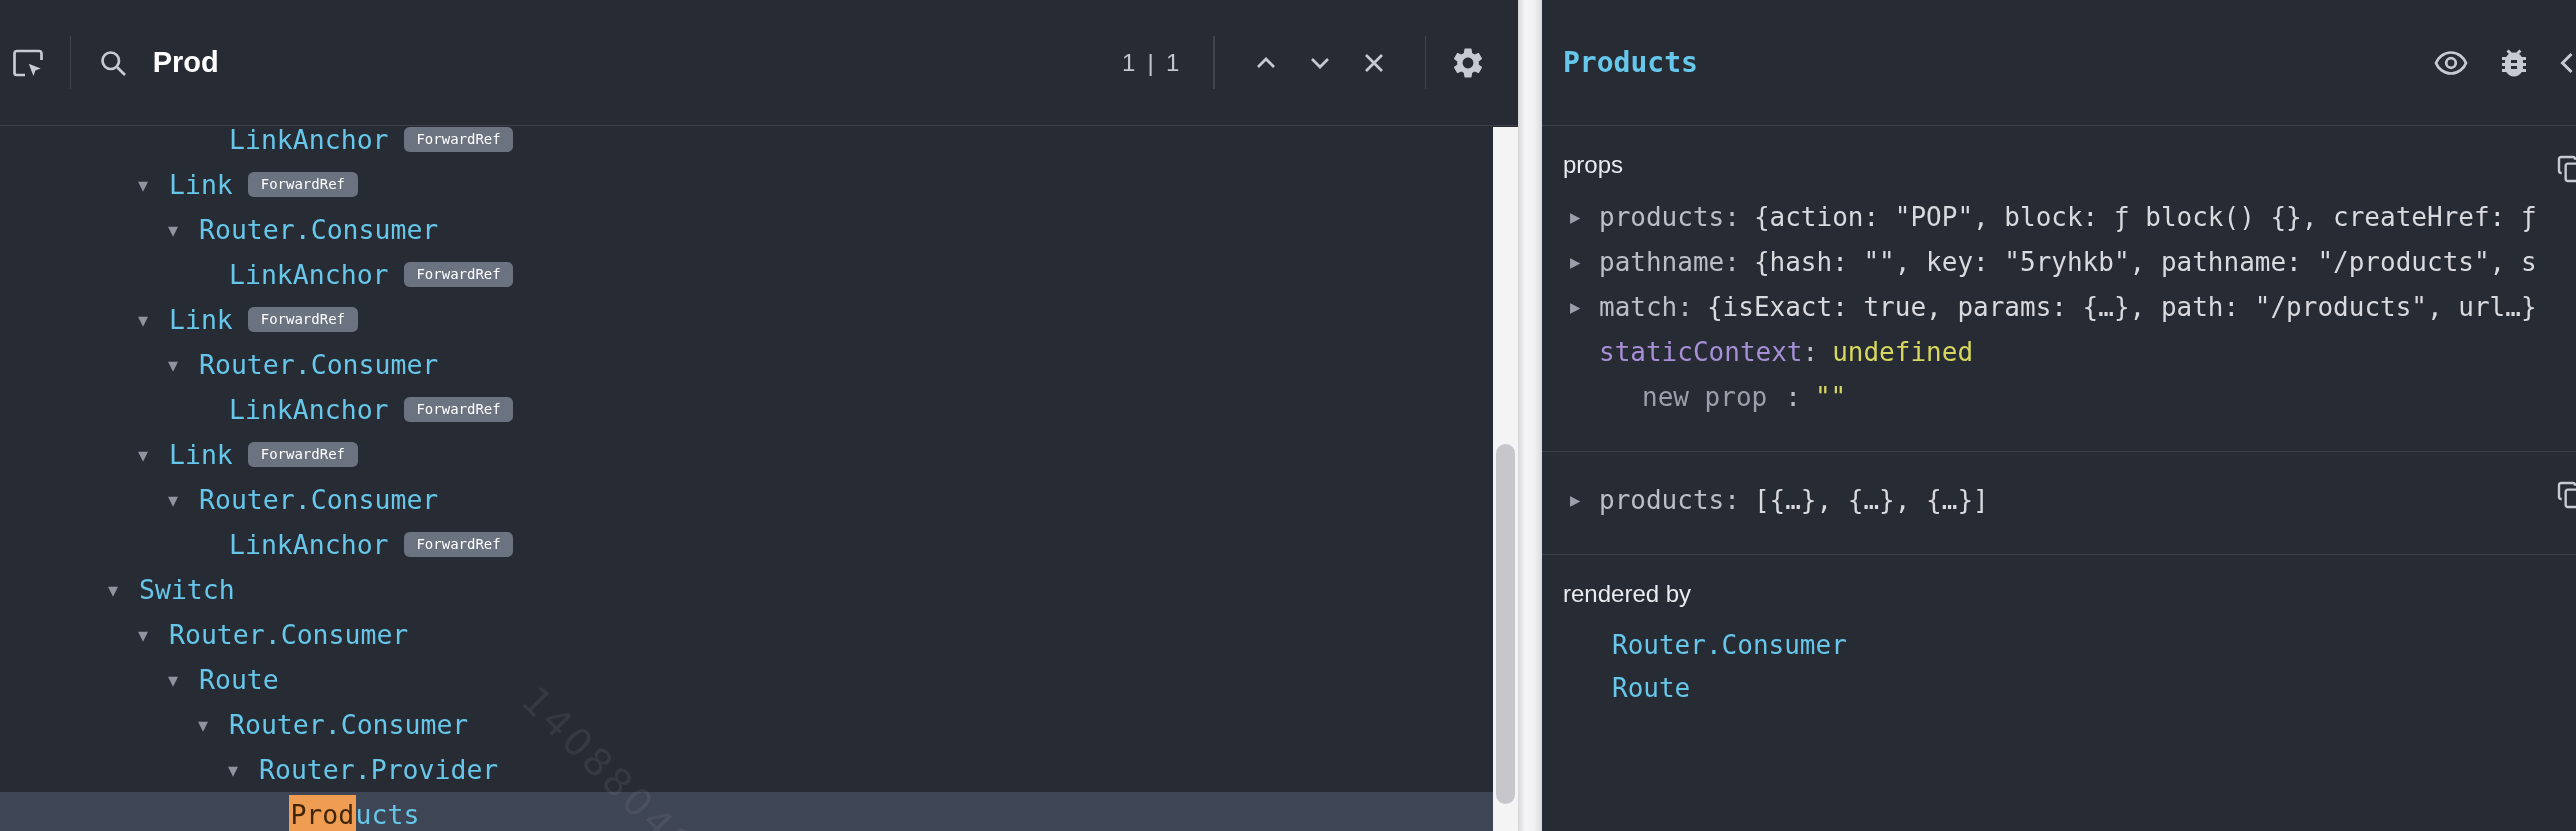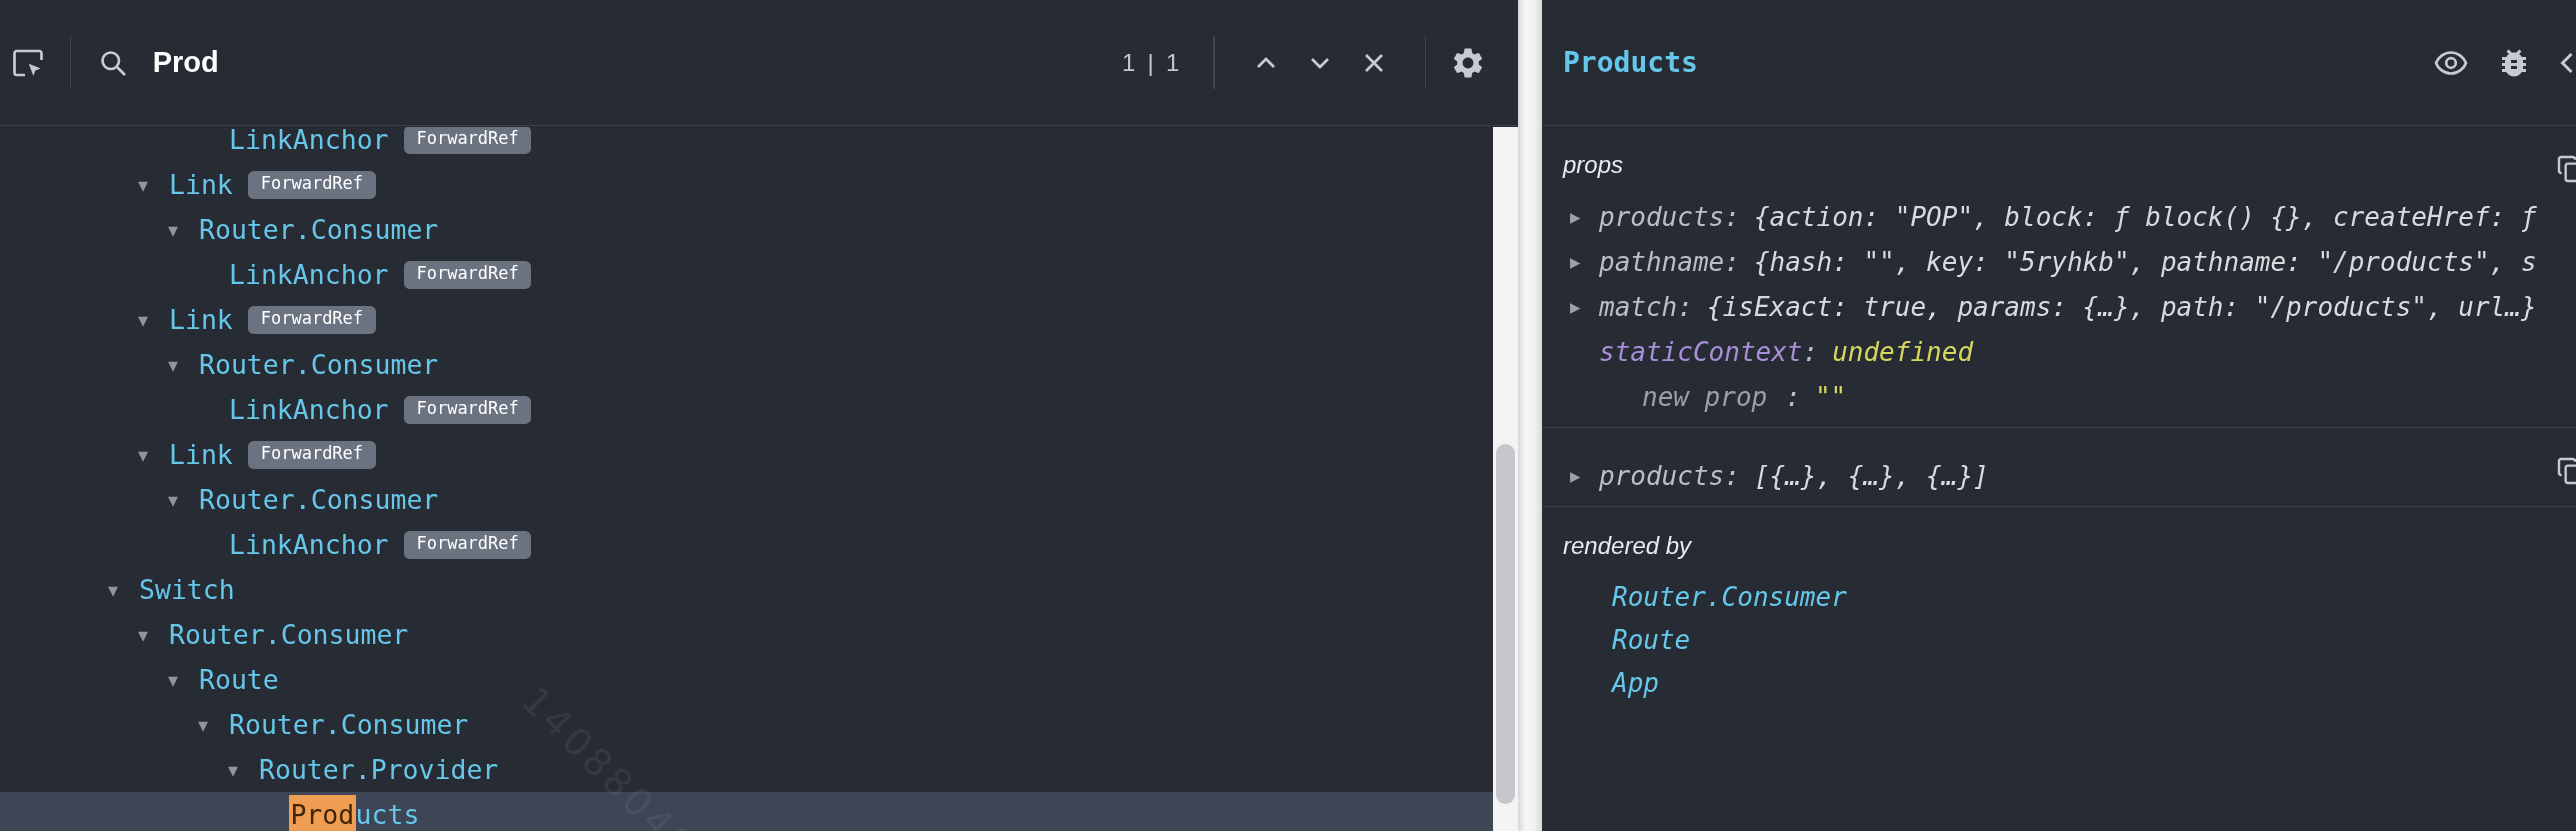--- a/index.html
+++ b/index.html
@@ -41,21 +41,21 @@
     position:absolute;left:0;top:127px;width:1493px;height:705px;overflow:hidden;
     font-family:"DejaVu Sans Mono","Liberation Mono",monospace;font-size:26.5px;
   }
   .tree-inner{margin-top:-9.8px;}
   .tree-row{height:45px;display:flex;align-items:center;white-space:nowrap;color:var(--component-name);}
   .tree-row.selected{background:var(--selected-row-bg);}
   .tri{width:31px;flex:0 0 auto;font-size:16.7px;color:#8e95a1;display:flex;align-items:center;justify-content:flex-start;}
   .tree-label{letter-spacing:0;}
   .match{background:var(--search-match-bg);color:var(--search-match-text);padding:4.2px 1.4px;}
   .badge{
-    background:var(--badge-bg);color:var(--badge-text);font-size:17px;line-height:1.15;
+    background:var(--badge-bg);color:var(--badge-text);font-size:14px;line-height:1.15;
     border-radius:5.6px;padding:3.5px 12.6px 4.9px;margin-left:15.3px;flex:0 0 auto;
   }
   .watermark{
     position:absolute;left:544px;top:551px;color:rgba(195,205,225,0.09);
     font-size:38px;letter-spacing:4.2px;transform:rotate(45deg);transform-origin:0 0;
     font-family:"DejaVu Sans",sans-serif;pointer-events:none;
   }
   
   .vscroll{position:absolute;left:1493px;top:127px;width:25px;height:705px;background:var(--scroll-track);}
   .vthumb{position:absolute;left:2.8px;right:2.8px;top:45%;height:51%;background:var(--scroll-thumb);border-radius:11px;}
@@ -70,21 +70,21 @@
     display:flex;align-items:center;padding:0 5.6px 0 21px;
   }
   .right-title{
     color:var(--component-name);font-family:"DejaVu Sans Mono","Liberation Mono",monospace;
     font-size:28px;font-weight:bold;
   }
   .hdr-icons{margin-left:auto;display:flex;align-items:center;gap:26.5px;}
   .hdr-icon{width:36px;height:36px;color:var(--icon-gray);flex:0 0 auto;}
   .hdr-icon svg{width:100%;height:100%;}
   .hdr-icon.code{margin-right:-24px;}
-  .section{position:relative;box-sizing:border-box;border-bottom:1.4px solid var(--panel-border);padding:25px 0 8px;font-style:italic;}
+  .section{position:relative;box-sizing:border-box;border-bottom:1.4px solid var(--panel-border);padding:25px 0 32px;}
   .section:last-child{border-bottom:none;}
   .section-title{color:#e9ebef;font-size:24px;padding-left:21px;margin-bottom:15.3px;}
   .copy-btn{position:absolute;top:26.5px;right:-11px;width:32px;height:32px;color:var(--icon-gray);}
   .copy-btn svg{width:100%;height:100%;}
   .kv-row{
     height:45px;display:flex;align-items:center;padding-left:28px;white-space:nowrap;overflow:hidden;
     font-family:"DejaVu Sans Mono","Liberation Mono",monospace;font-size:26px;
   }
   .kv-tri{width:29px;flex:0 0 auto;font-size:17.4px;color:var(--muted);}
   .kv-colon{color:var(--key-text);margin-right:14px;}
@@ -306,17 +306,16 @@
           <span class="v-preview">[{…}, {…}, {…}]</span>
         </div>
       </div>
   </div>
 
   <div class="section">
     <div class="section-title">rendered by</div>
     <div>
         <div class="rb-link">Router.Consumer</div>
         <div class="rb-link">Route</div>
-        <div class="rb-link">App</div>
       </div>
   </div>
 </div>
 
 
 </body></html>

